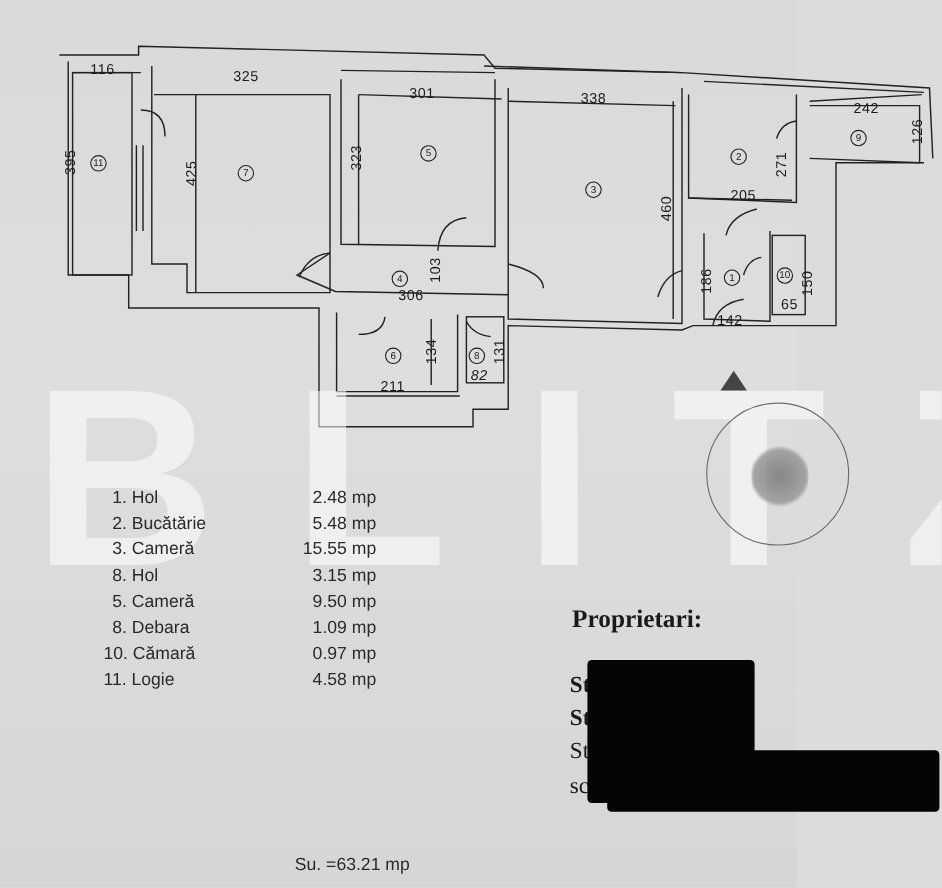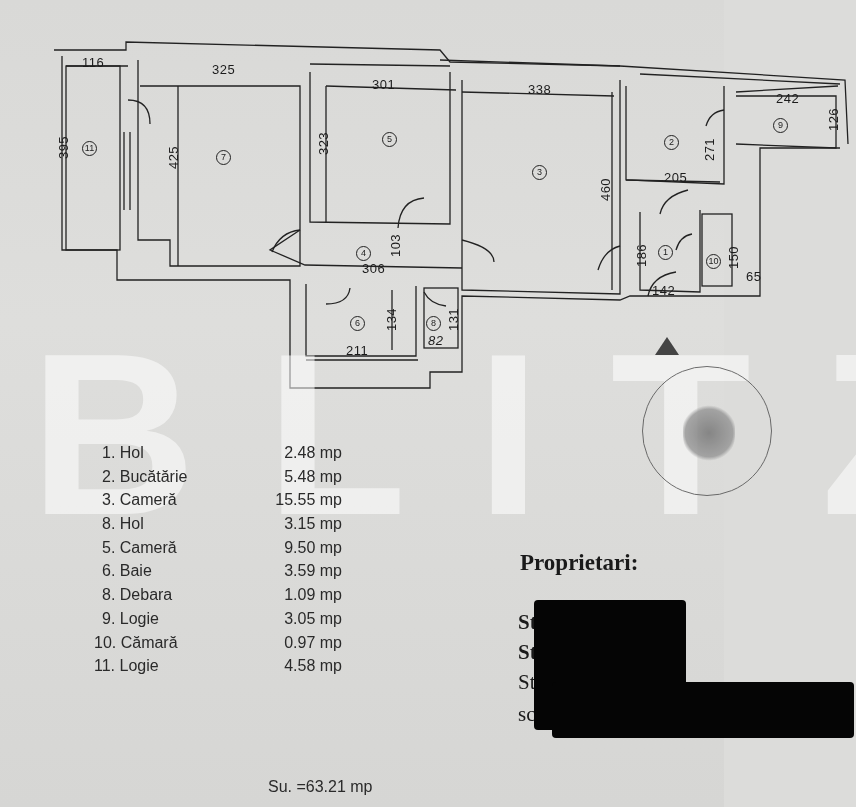--- a/index.html
+++ b/index.html
@@ -125,37 +125,37 @@
   <span class="dim v" style="left:162px;top:150px;">425</span>
   <span class="dim v" style="left:312px;top:136px;">323</span>
   <span class="dim v" style="left:594px;top:182px;">460</span>
   <span class="dim v" style="left:698px;top:142px;">271</span>
   <span class="dim v" style="left:822px;top:112px;">126</span>
   <span class="dim" style="left:664px;top:170px;">205</span>
   <span class="dim v" style="left:384px;top:238px;">103</span>
   <span class="dim" style="left:362px;top:261px;">306</span>
   <span class="dim v" style="left:630px;top:248px;">186</span>
   <span class="dim v" style="left:722px;top:250px;">150</span>
-  <span class="dim" style="left:710px;top:269px;margin-left:36px;">65</span>
+  <span class="dim" style="left:710px;top:269px;">65</span>
   <span class="dim" style="left:652px;top:283px;">142</span>
   <span class="dim v" style="left:380px;top:312px;">134</span>
   <span class="dim v" style="left:442px;top:312px;">131</span>
   <span class="dim" style="left:346px;top:343px;">211</span>
   <span class="dim" style="left:428px;top:333px;font-style:italic;">82</span>
 
   <span class="rnum" style="left:658px;top:245px;">1</span>
   <span class="rnum" style="left:664px;top:135px;">2</span>
   <span class="rnum" style="left:532px;top:165px;">3</span>
   <span class="rnum" style="left:356px;top:246px;">4</span>
   <span class="rnum" style="left:382px;top:132px;">5</span>
   <span class="rnum" style="left:350px;top:316px;">6</span>
   <span class="rnum" style="left:216px;top:150px;">7</span>
   <span class="rnum" style="left:426px;top:316px;">8</span>
   <span class="rnum" style="left:773px;top:118px;">9</span>
-  <span class="rnum" style="left:706px;top:243px;margin-top:11px;">10</span>
+  <span class="rnum" style="left:706px;top:243px;">10</span>
   <span class="rnum" style="left:82px;top:141px;">11</span>
 
   <div class="north"></div>
 
   <div class="watermark">BLITZ</div>
 
   <div class="stamp">
     <div class="stamp-inner"></div>
   </div>
 
@@ -174,30 +174,22 @@
       </div>
     <div class="row">
         <span class="name">8. Hol</span>
         <span class="area">3.15 mp</span>
       </div>
     <div class="row">
         <span class="name">5. Cameră</span>
         <span class="area">9.50 mp</span>
       </div>
     <div class="row">
-        <span class="name">6. Baie</span>
-        <span class="area">3.59 mp</span>
-      </div>
-    <div class="row">
         <span class="name">8. Debara</span>
         <span class="area">1.09 mp</span>
-      </div>
-    <div class="row">
-        <span class="name">9. Logie</span>
-        <span class="area">3.05 mp</span>
       </div>
     <div class="row">
         <span class="name" style="left:-8px;">10. Cămară</span>
         <span class="area">0.97 mp</span>
       </div>
     <div class="row">
         <span class="name" style="left:-8px;">11. Logie</span>
         <span class="area">4.58 mp</span>
       </div>
   </div>

